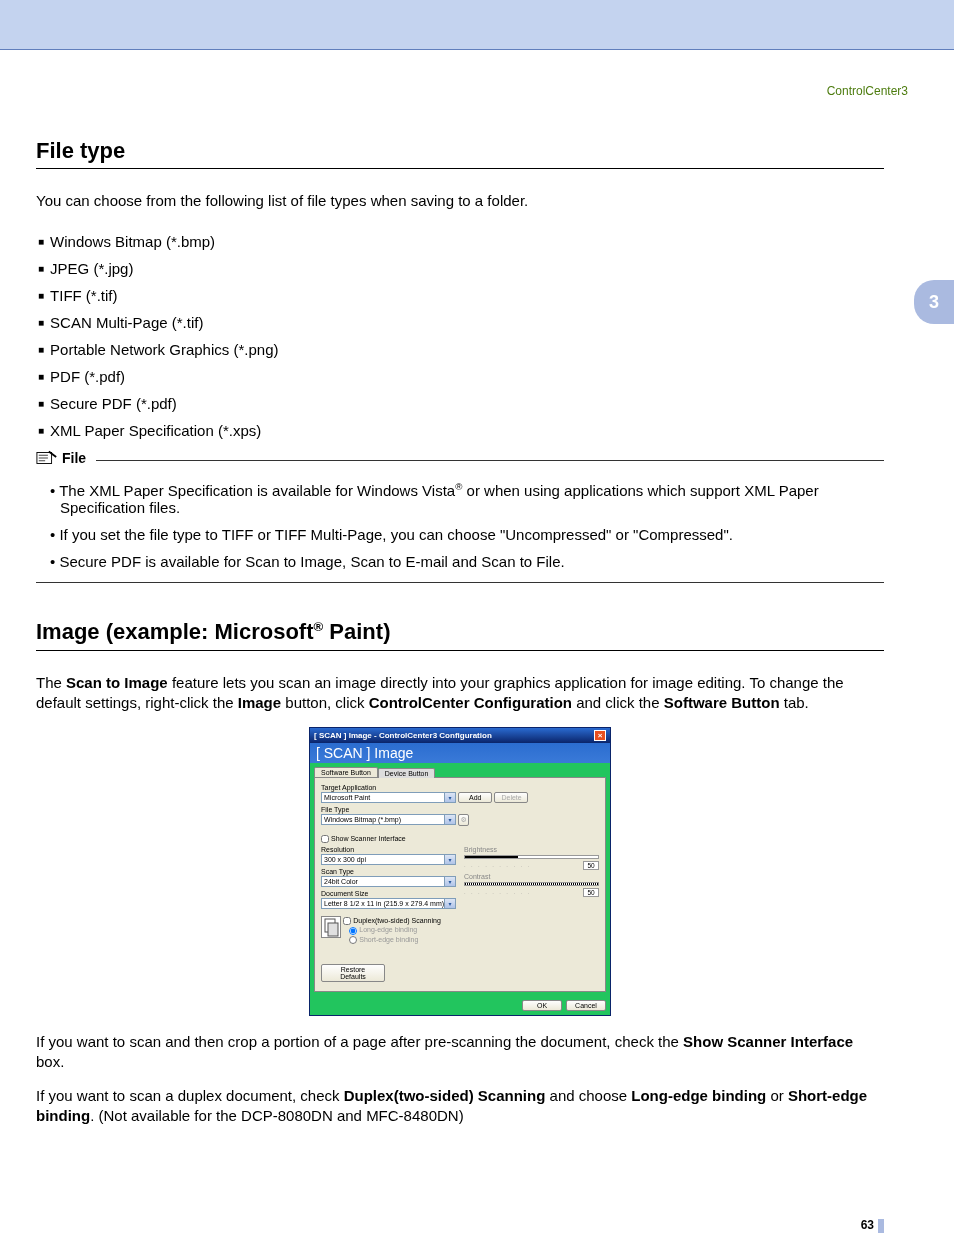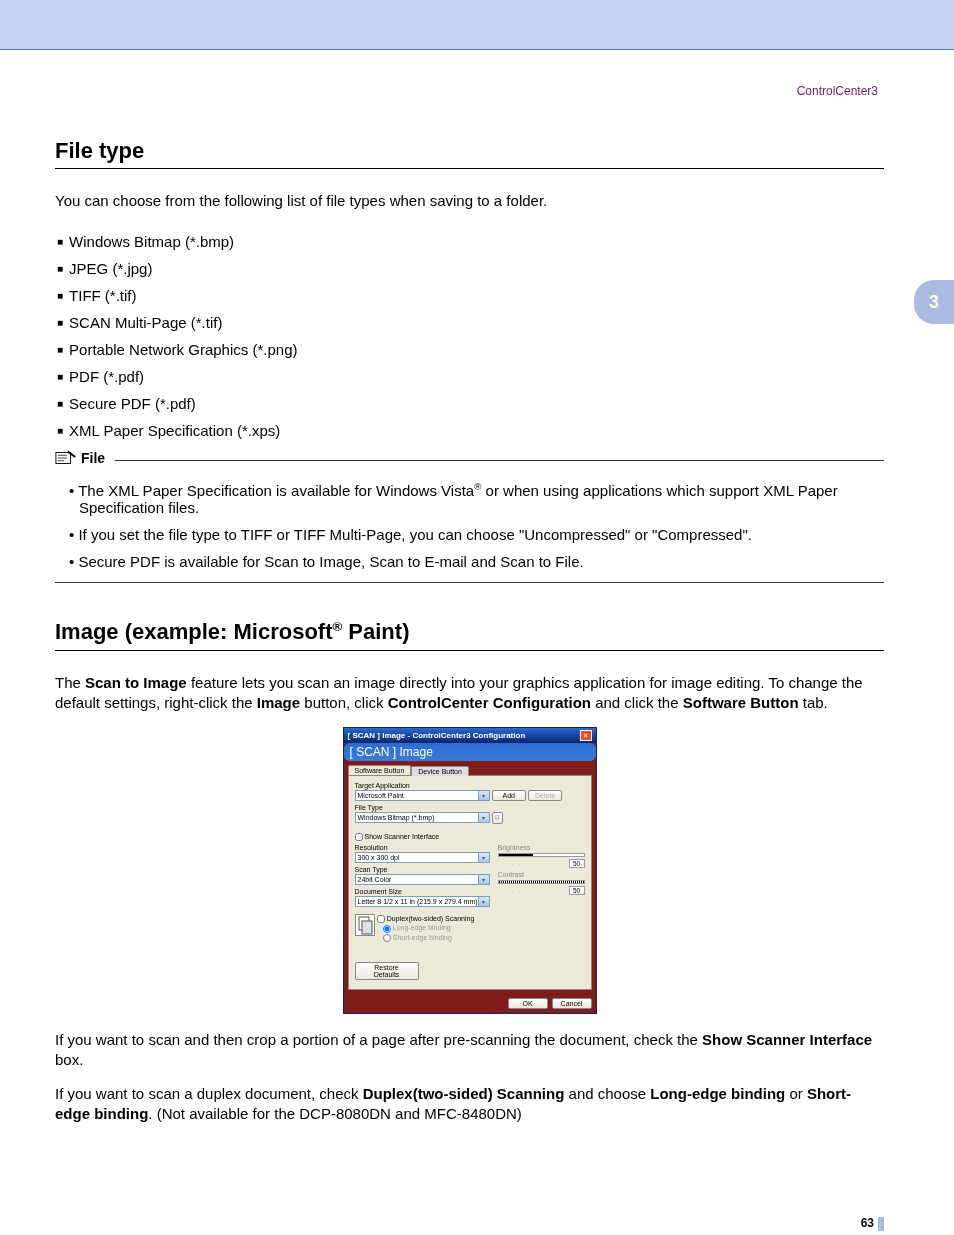--- a/index.html
+++ b/index.html
@@ -13,39 +13,39 @@
       position: relative;
     }
     .top-bar {
       height: 50px;
       background: #c4d3ef;
       border-bottom: 1px solid #607ebc;
     }
     .header-label {
       text-align: right;
       font-size: 12px;
-      color: #701a75;
-      padding: 34px 76px 0 0;
+      color: #4d7c0f;
+      padding: 34px 46px 0 0;
     }
     .side-tab {
       position: absolute;
       right: 0;
       top: 280px;
       width: 40px;
       height: 44px;
       background: #aabae0;
       border-radius: 20px 0 0 20px;
       color: #fff;
       font-size: 18px;
       font-weight: bold;
       text-align: center;
       line-height: 44px;
     }
     .content {
-      padding: 40px 70px 20px 55px;
+      padding: 40px 70px 20px 36px;
     }
     h2.section {
       font-size: 22px;
       font-weight: bold;
       border-bottom: 1px solid #000;
       padding-bottom: 4px;
       margin-bottom: 22px;
     }
     .intro {
       margin-bottom: 22px;
@@ -103,25 +103,25 @@
     .bold { font-weight: bold; }
     sup.reg { font-size: 0.65em; vertical-align: super; }
 
     
     .dialog-wrap {
       display: flex;
       justify-content: center;
       margin: 10px 0 16px 0;
     }
     .dialog {
-      width: 254px;
+      width: 302px;
       border: 1px solid #0a246a;
       font-size: 8px;
       font-family: Tahoma, Arial, sans-serif;
-      background: #7f1d1d;
+      background: #22c55e;
     }
     .dlg-title {
       background: linear-gradient(to bottom, #2a6ad0, #0a246a);
       color: #fff;
       padding: 2px 4px;
       display: flex;
       justify-content: space-between;
       align-items: center;
       font-weight: bold;
     }
@@ -131,22 +131,21 @@
       border: 1px solid #fff;
       color: #fff;
       font-size: 8px;
       text-align:center;
       line-height: 9px;
     }
     .dlg-sub {
       background: linear-gradient(to bottom, #2b6dd0, #3a7ad8);
       color: #fff;
       padding: 2px 6px;
-      font-size: 12px;
-      border-radius: 6px;
+      font-size: 14px;
     }
     .dlg-tabs {
       display: flex;
       padding: 4px 4px 0 4px;
       gap: 0;
     }
     .dlg-tab {
       border: 1px solid #888;
       border-bottom: none;
       background: #ece9d8;

